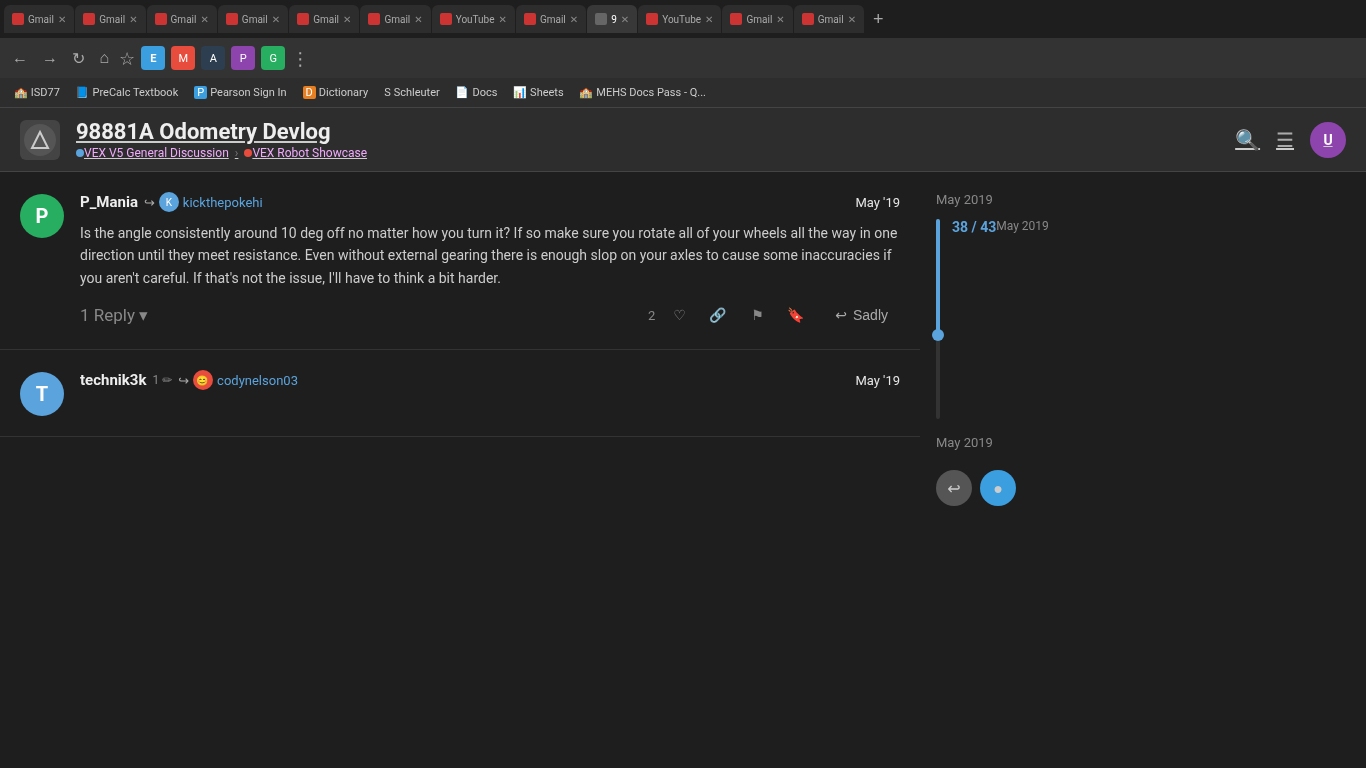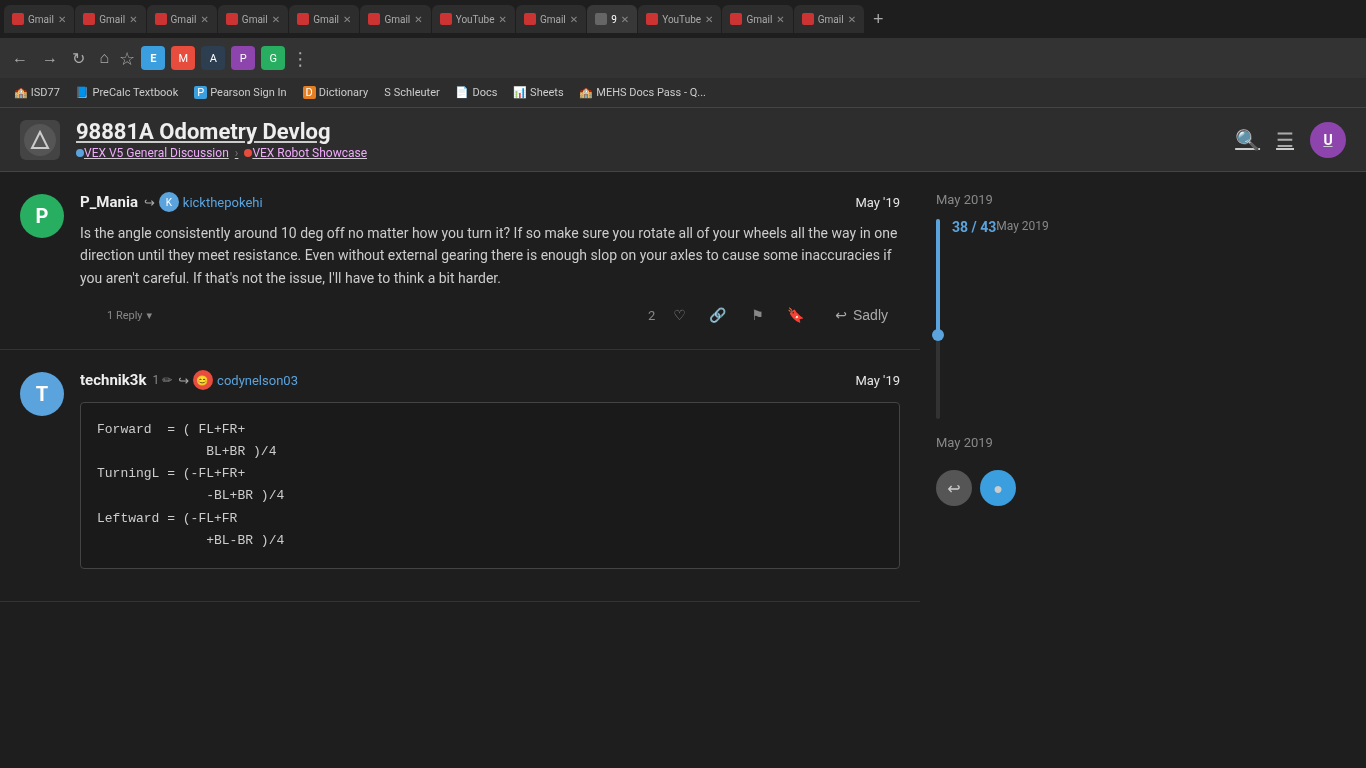--- a/index.html
+++ b/index.html
@@ -47,21 +47,21 @@
     .post-avatar { width: 44px; height: 44px; border-radius: 50%; display: flex; align-items: center; justify-content: center; font-size: 20px; font-weight: bold; color: white; flex-shrink: 0; margin-right: 16px; margin-top: 2px; }
     .post-body { flex: 1; }
     .post-header { display: flex; align-items: center; margin-bottom: 10px; flex-wrap: wrap; gap: 6px; }
     .post-username { font-weight: bold; color: #eee; font-size: 15px; }
     .post-reply-indicator { display: flex; align-items: center; gap: 4px; color: #aaa; font-size: 13px; }
     .reply-avatar { width: 20px; height: 20px; border-radius: 50%; background: #5ba3dc; display: flex; align-items: center; justify-content: center; font-size: 10px; color: white; }
     .post-reply-user { color: #5ba3dc; }
     .post-date { color: #e5e5e5; font-size: 13px; margin-left: auto; }
     .post-text { color: #ccc; line-height: 1.6; font-size: 14px; margin-bottom: 12px; }
     .post-actions { display: flex; align-items: center; gap: 12px; margin-top: 8px; }
-    .action-reply-expand { display: flex; align-items: center; gap: 4px; color: #888; font-size: 11px; cursor: pointer; margin-left: 27px; }
+    .action-reply-expand { display: flex; align-items: center; gap: 4px; color: #888; font-size: 17px; cursor: pointer; }
     .action-spacer { flex: 1; }
     .action-btn { background: none; border: none; color: #888; cursor: pointer; font-size: 14px; padding: 4px 6px; border-radius: 4px; display: flex; align-items: center; gap: 4px; }
     .action-count { color: #888; font-size: 13px; }
     .reply-button { display: flex; align-items: center; gap: 6px; background: none; border: none; color: #aaa; cursor: pointer; font-size: 14px; padding: 6px 12px; border-radius: 4px; }
 
     
     .edit-indicator { color: #888; font-size: 12px; }
 
     
     .code-block { background: #1a1a1a; border: 1px solid #444; border-radius: 4px; padding: 16px; margin: 12px 0; font-family: 'Courier New', monospace; font-size: 13px; color: #ccc; line-height: 1.7; white-space: pre; overflow-x: auto; }
@@ -280,26 +280,20 @@
             <span class="edit-indicator">1 ✏</span>
             <div class="post-reply-indicator">
               <span style="color:#aaa;">↪</span>
               <div style="width:20px;height:20px;border-radius:50%;background:#e74c3c;display:flex;align-items:center;justify-content:center;font-size:10px;color:white;overflow:hidden;">
                 <span>😊</span>
               </div>
               <span class="post-reply-user">codynelson03</span>
             </div>
             <span class="post-date">May '19</span>
           </div>
-          <div class="code-block">Forward  = ( FL+FR+
-              BL+BR )/4
-TurningL = (-FL+FR+
-              -BL+BR )/4
-Leftward = (-FL+FR
-              +BL-BR )/4</div>
         </div>
       </div>
 
     </div>
 
     <div class="sidebar">
       <div class="sidebar-date-header">May 2019</div>
 
       <div style="display:flex;gap:12px;margin-top:8px;">
         <div style="width:4px;background:#333;border-radius:2px;height:200px;position:relative;">

